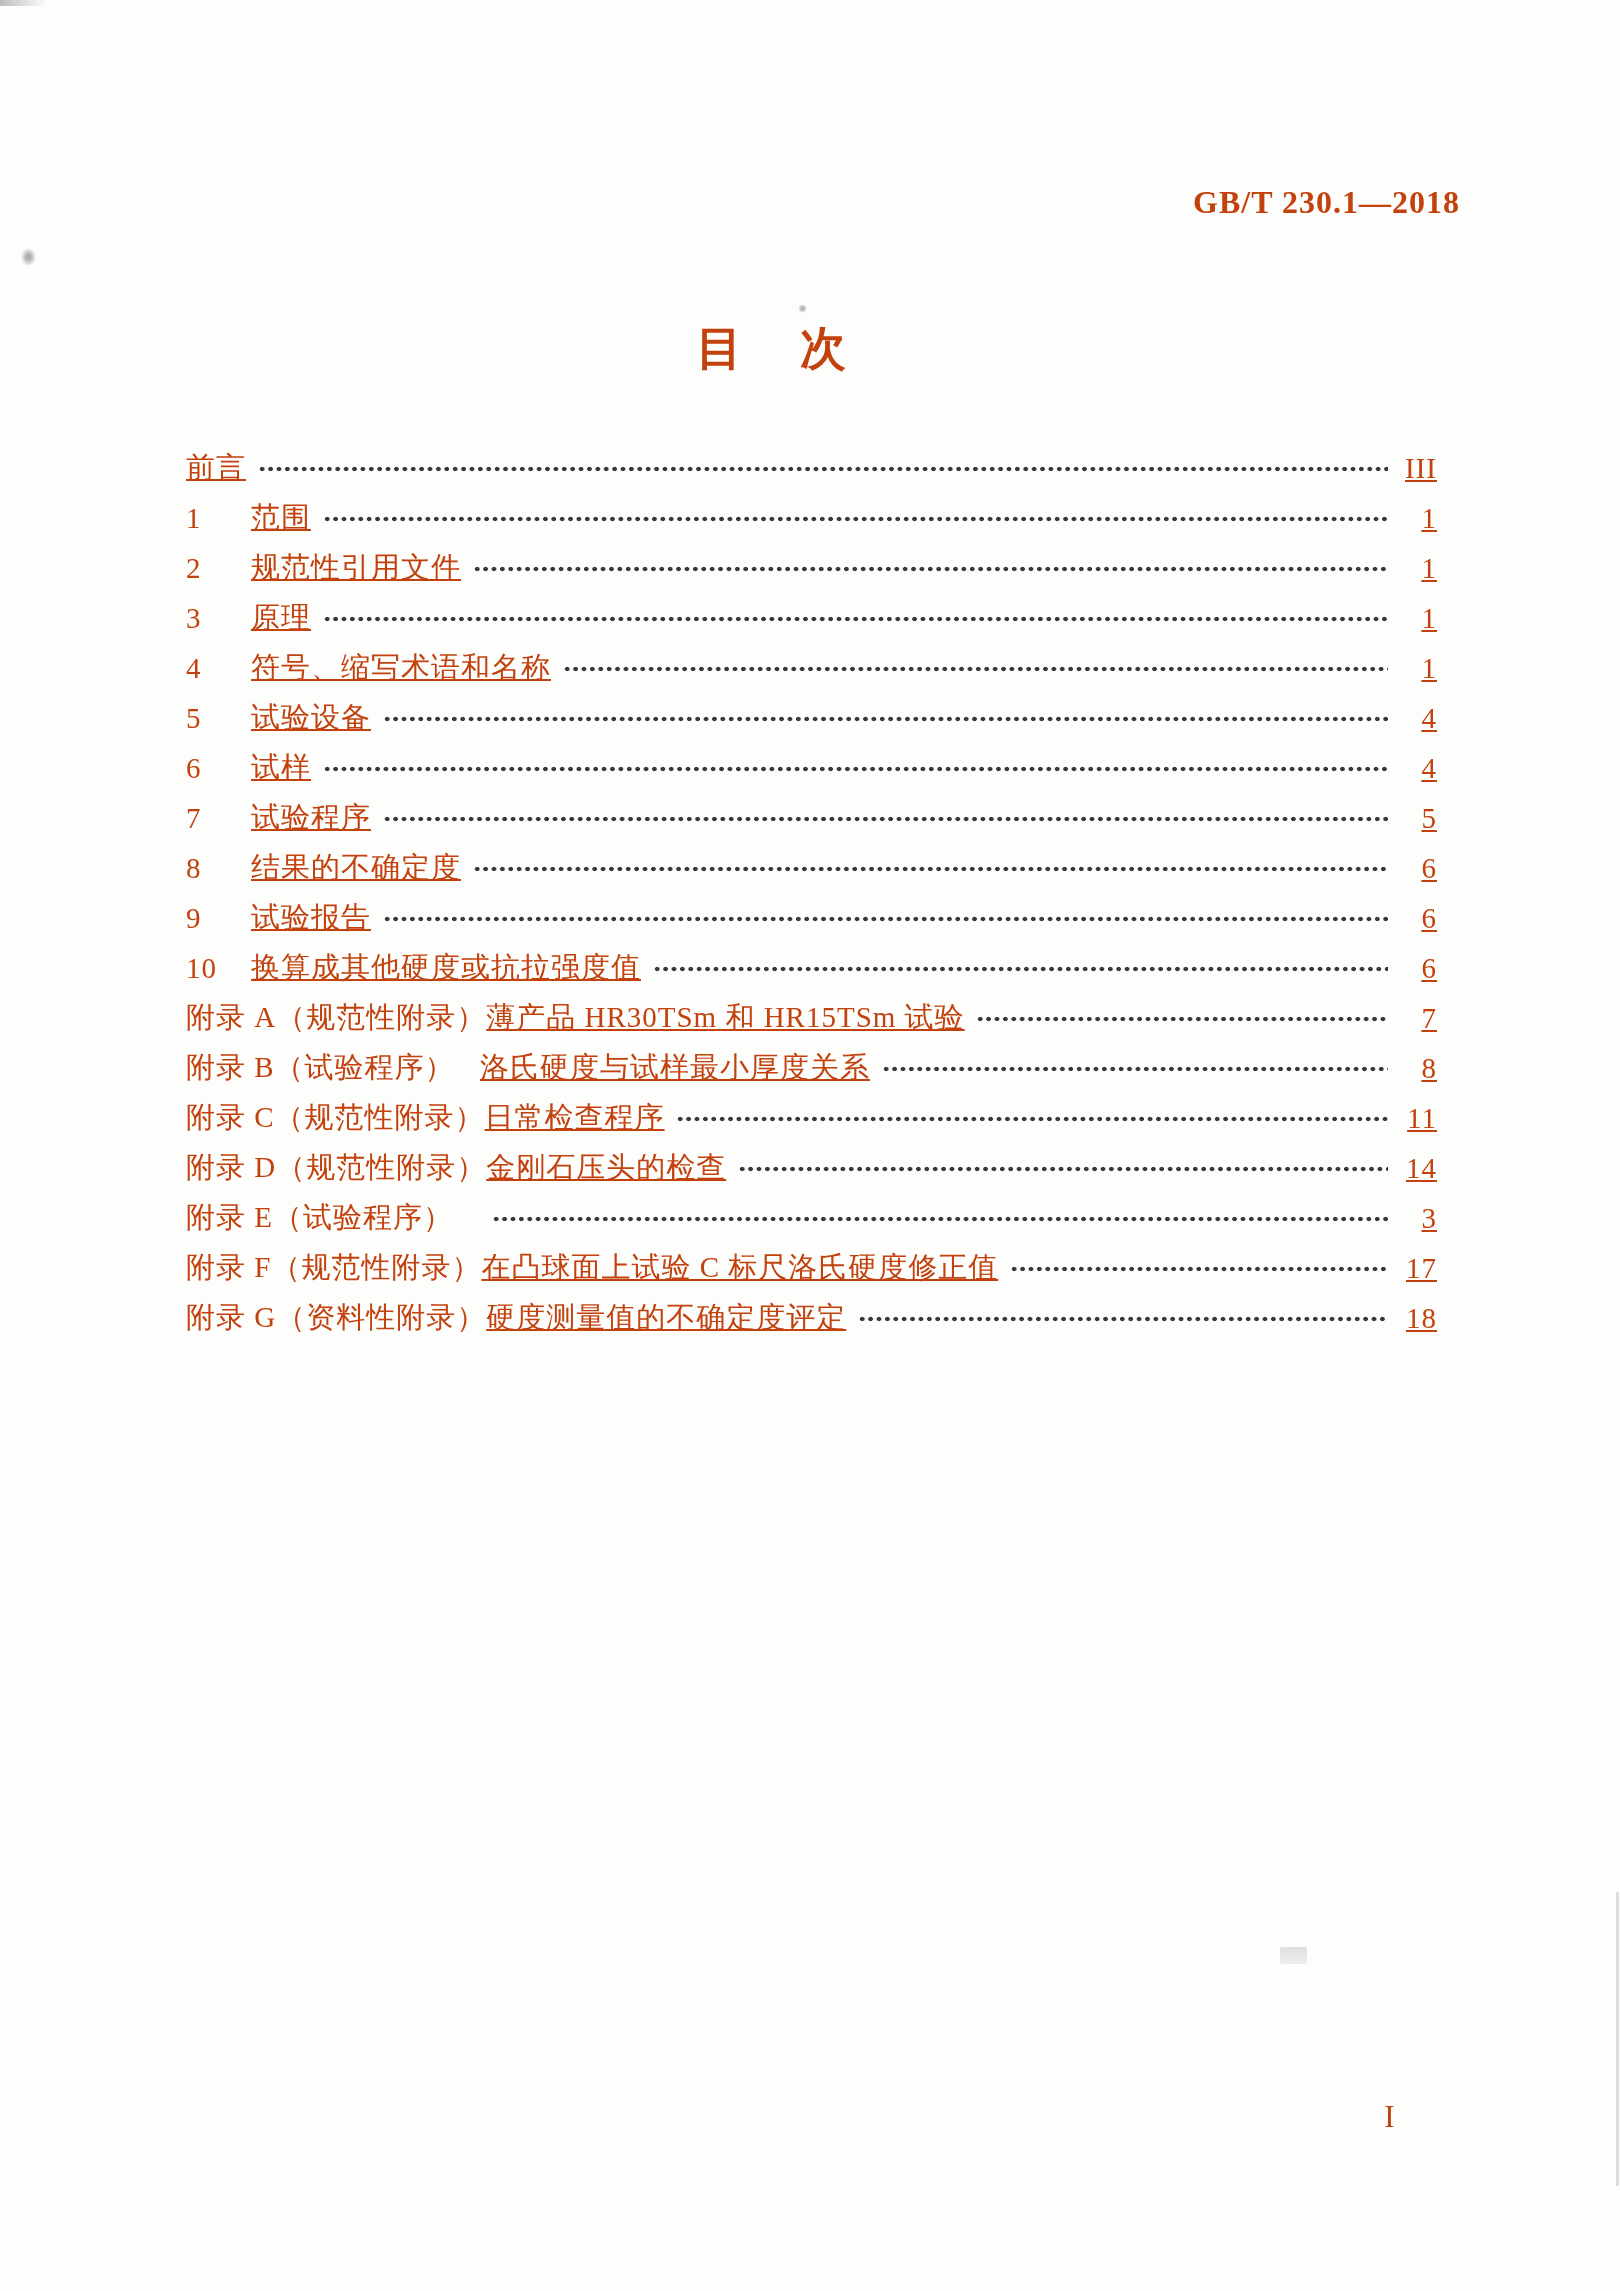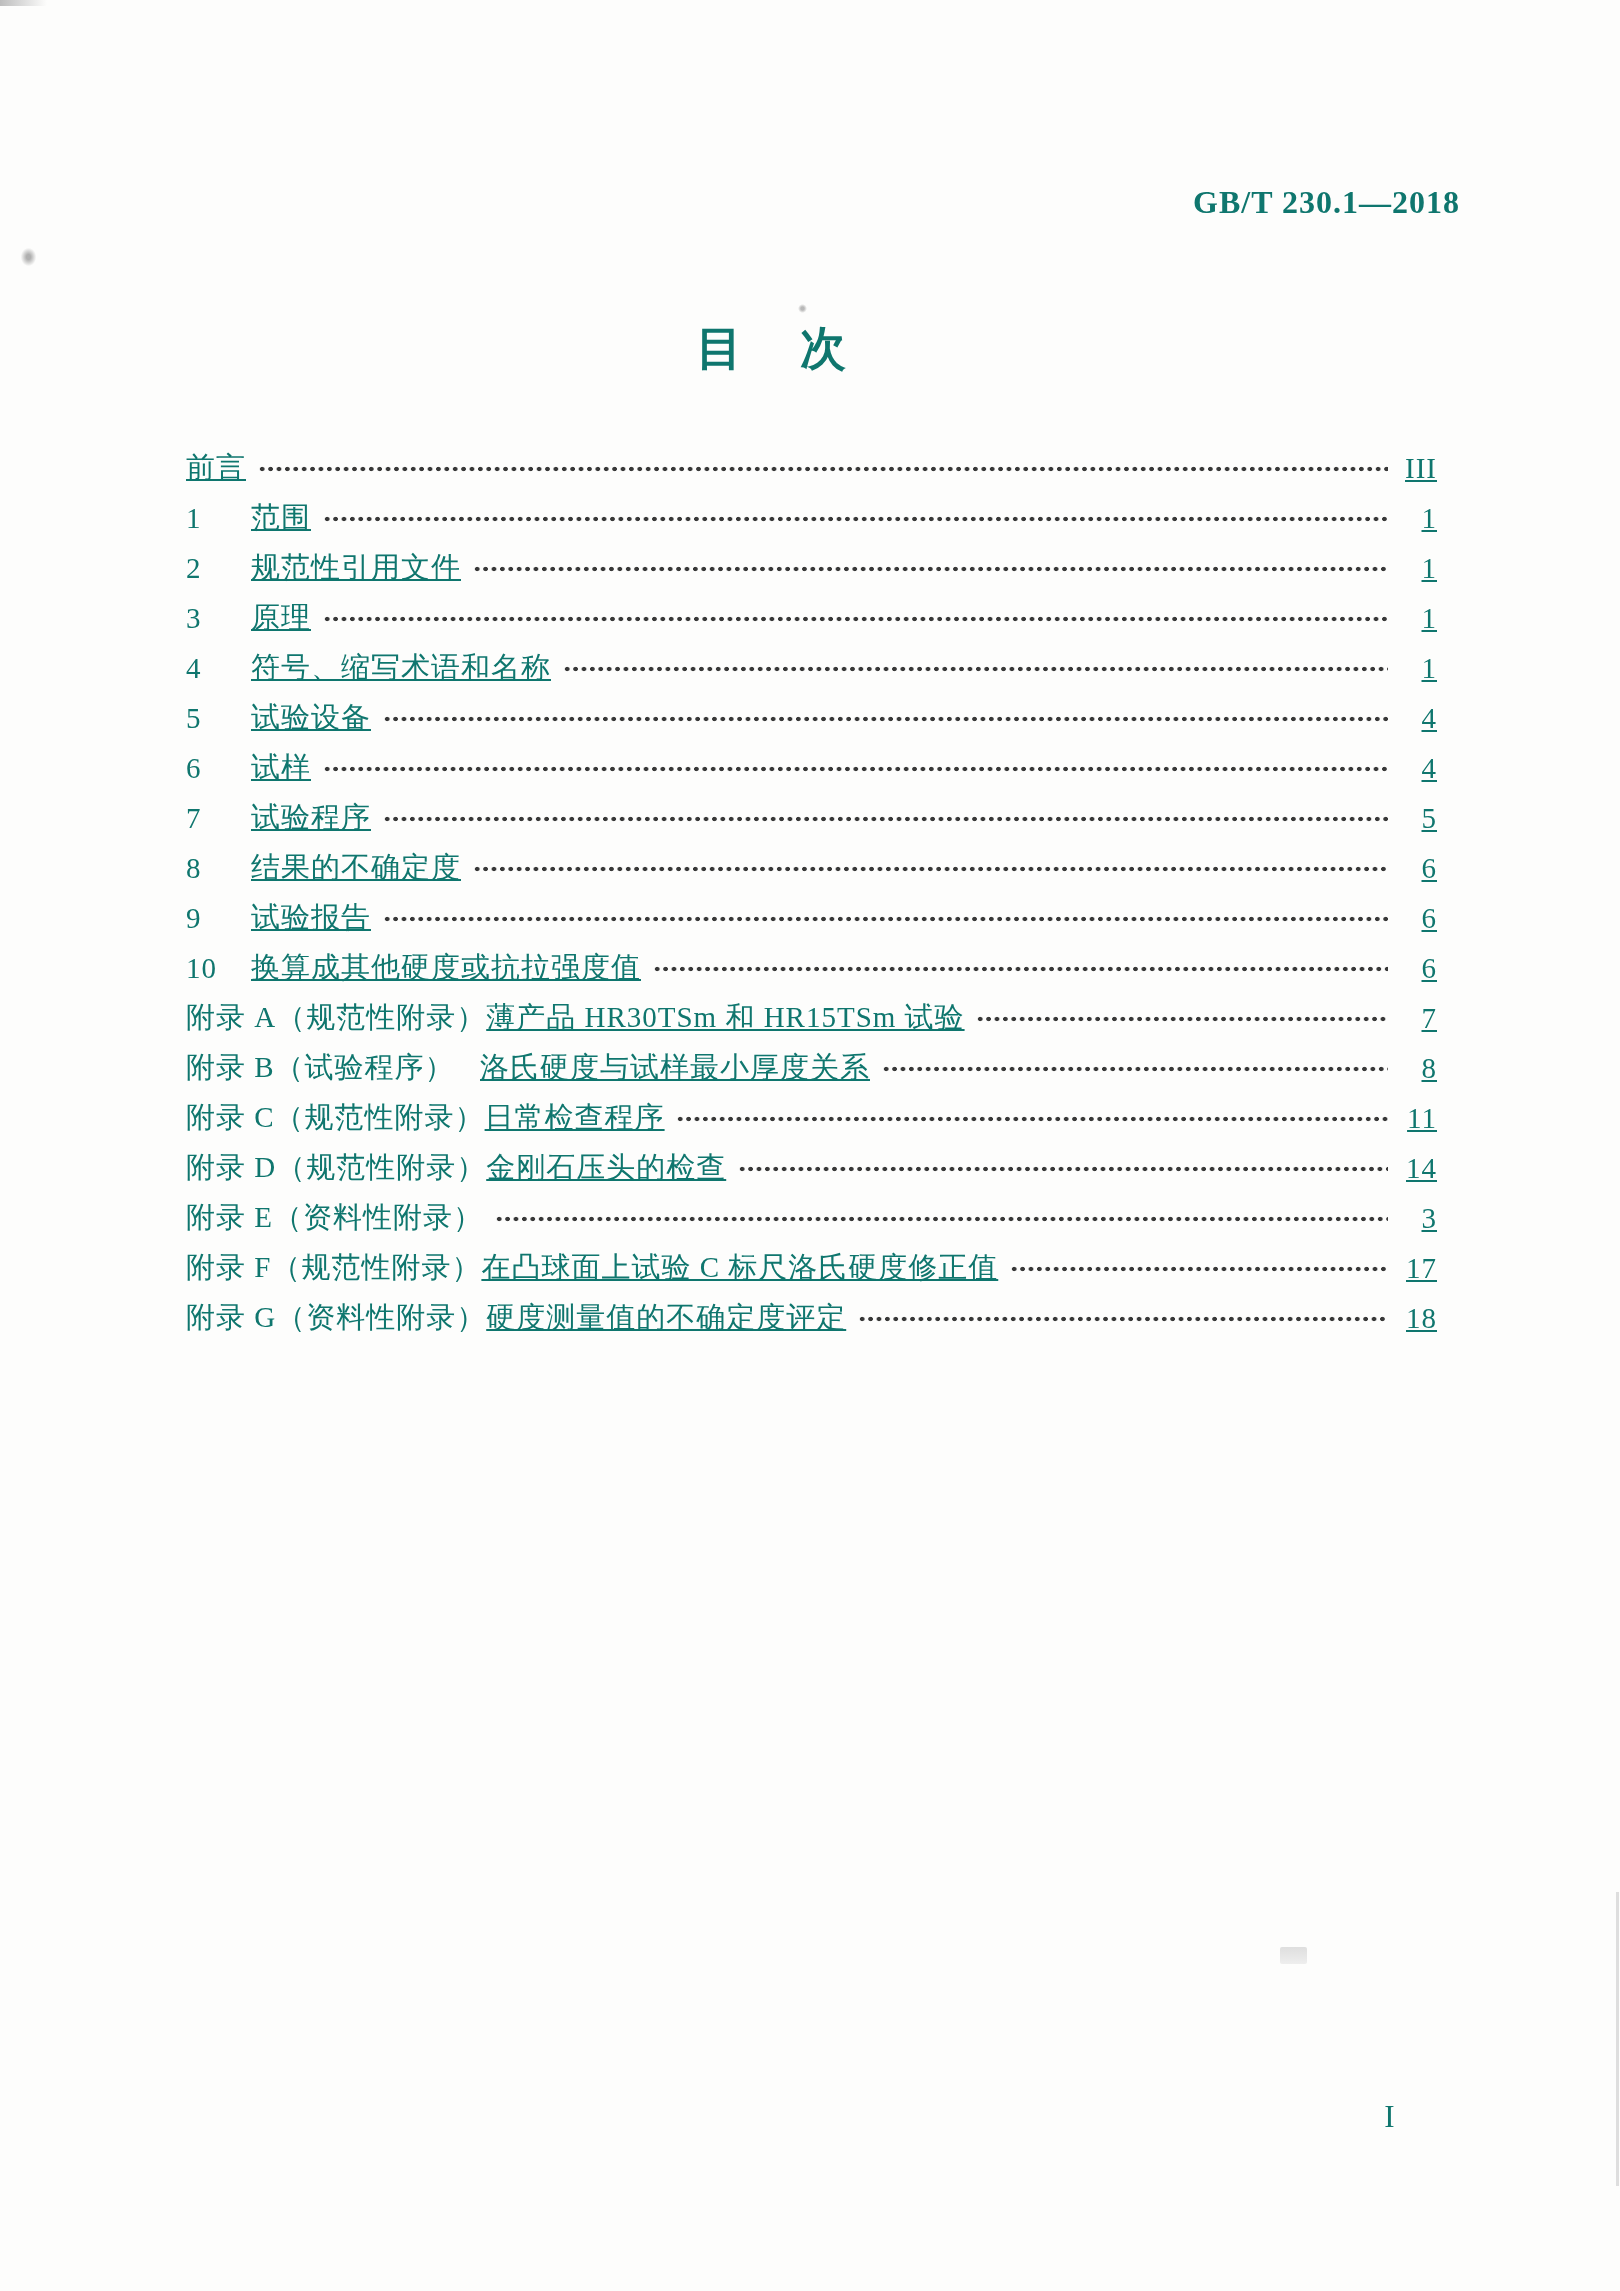--- a/index.html
+++ b/index.html
@@ -1,21 +1,21 @@
 <!DOCTYPE html>
 <html><head>
 <meta charset="utf-8">
 <style>
   html, body { margin: 0; padding: 0; background: #ffffff; }
   .page {
     position: relative;
     width: 1620px;
     height: 2292px;
     background: #fdfdfc;
-    color: #0f766e;
+    color: #c2410c;
     font-family: "Liberation Serif", "DejaVu Serif", serif;
     overflow: hidden;
   }
 
   
   .doc-header {
     position: absolute;
     top: 184px;
     right: 160px;
     font-size: 32px;
@@ -203,21 +203,21 @@
         <span class="toc-dots"></span>
         <span class="toc-page">11</span>
       </div>
       <div class="toc-row">
         <span class="toc-prefix">附录 D（规范性附录）</span>
         <span class="toc-label">金刚石压头的检查</span>
         <span class="toc-dots"></span>
         <span class="toc-page">14</span>
       </div>
       <div class="toc-row">
-        <span class="toc-prefix">附录 E（资料性附录）</span>
+        <span class="toc-prefix">附录 E（试验程序）</span>
         <span class="toc-dots"></span>
         <span class="toc-page">3</span>
       </div>
       <div class="toc-row">
         <span class="toc-prefix">附录 F（规范性附录）</span>
         <span class="toc-label">在凸球面上试验 C 标尺洛氏硬度修正值</span>
         <span class="toc-dots"></span>
         <span class="toc-page">17</span>
       </div>
       <div class="toc-row">

